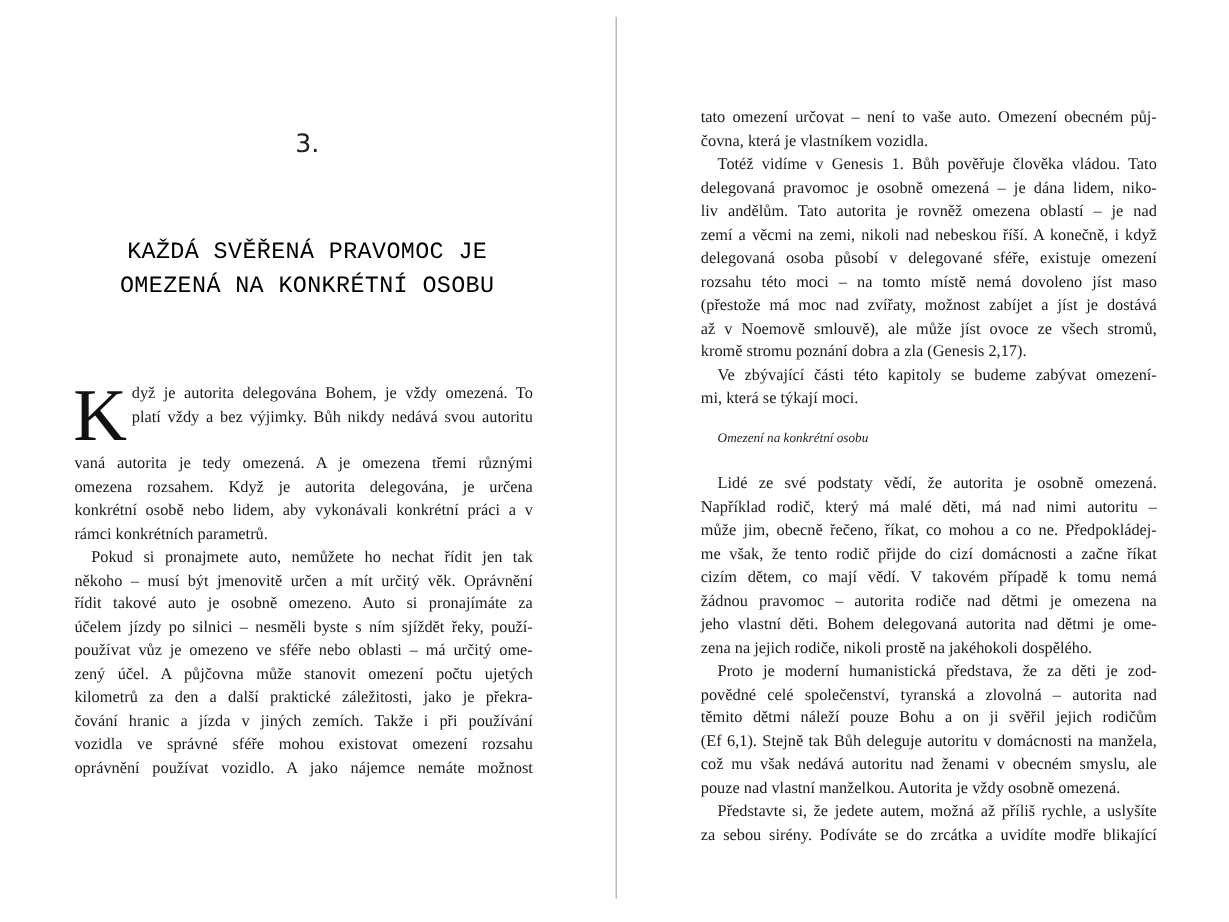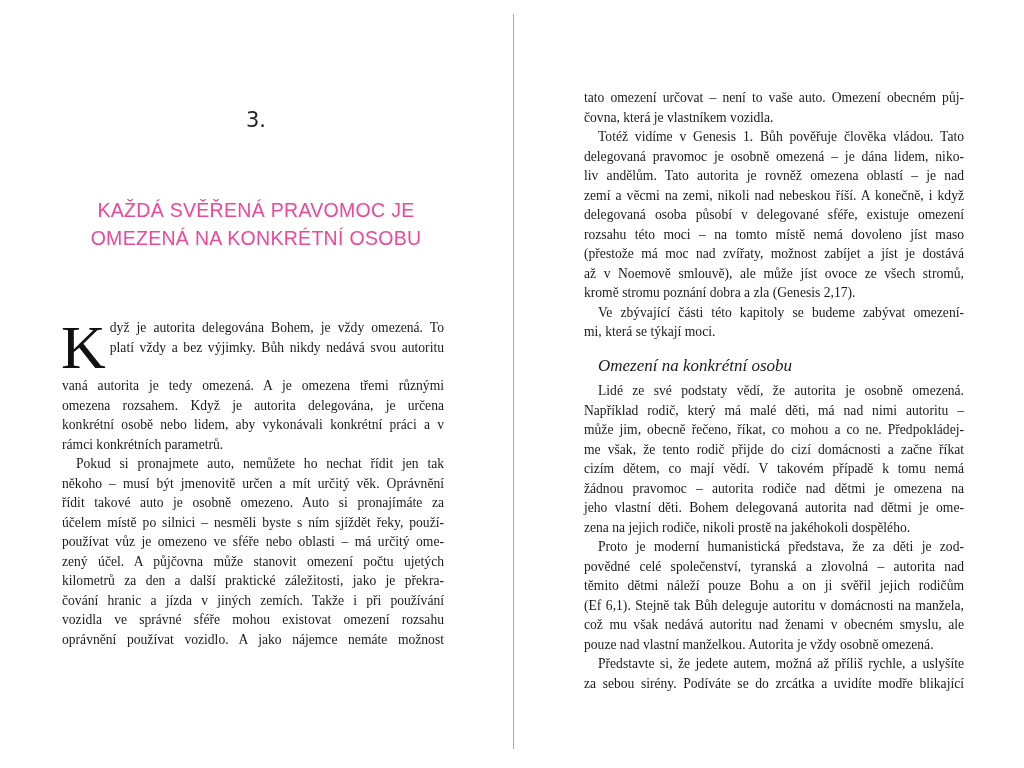--- a/index.html
+++ b/index.html
@@ -12,40 +12,40 @@
   .page-right { left: 514px; width: 510px; }
   .spine {
     position: absolute; left: 513px; top: 14px; width: 1px; height: 735px; background: #a8a8a8;
   }
   .chapter-number {
     position: absolute; left: 0; width: 512px; top: 108px; text-align: center;
     font-family: "DejaVu Sans", "Liberation Sans", sans-serif; font-size: 21px; color: #222;
   }
   .chapter-title {
     position: absolute; left: 60px; width: 392px; top: 196px; text-align: center;
-    font-family: Liberation Sans, sans-serif; font-size: 19.5px; line-height: 28px;
-    letter-spacing: 0.3px; color: #ec4899;
+    font-family: Liberation Mono, monospace; font-size: 19.5px; line-height: 28px;
+    letter-spacing: 0.3px; color: #000000;
   }
   .text {
     position: absolute; font-family: "Liberation Serif", serif;
     font-size: 13.6px; line-height: 19.5px; text-align: justify; color: #1a1a1a;
   }
   .text-left { left: 62px; width: 382px; top: 318px; }
   .text-right { left: 584px; width: 380px; top: 88px; }
   .line { display: block; white-space: nowrap; text-align-last: justify; }
   .line.last { text-align-last: left; }
   .indent { padding-left: 14px; }
   .dropcap-wrap { position: relative; }
   .dropcap {
     float: left; font-family: "Liberation Serif", serif; font-size: 62px; line-height: 50px;
     height: 54px; margin: 4px 4px 0 -1px; padding: 0; font-weight: normal; color: #111;
   }
   .dc-line { display: block; white-space: nowrap; text-align-last: justify; }
   .subheading {
-    display: block; font-style: italic; font-size: 17px; margin: 14px 0 6px 14px; text-align: left;
+    display: block; font-style: italic; font-size: 11px; margin: 14px 0 18px 14px; text-align: left;
   }
 </style>
 </head>
 <body>
 
 <div class="page page-left">
   <div class="chapter-number">3.</div>
   <div class="chapter-title">
     <div>KAŽDÁ SVĚŘENÁ PRAVOMOC JE</div>
     <div>OMEZENÁ NA KONKRÉTNÍ OSOBU</div>
@@ -59,21 +59,21 @@
       <div style="clear:both"></div>
       <span class="line">vaná autorita je tedy omezená. A je omezena třemi různými</span>
       <span class="line">omezena rozsahem. Když je autorita delegována, je určena</span>
       <span class="line">konkrétní osobě nebo lidem, aby vykonávali konkrétní práci a v</span>
       <span class="line last">rámci konkrétních parametrů.</span>
     </div>
     <div>
       <span class="line indent">Pokud si pronajmete auto, nemůžete ho nechat řídit jen tak</span>
       <span class="line">někoho – musí být jmenovitě určen a mít určitý věk. Oprávnění</span>
       <span class="line">řídit takové auto je osobně omezeno. Auto si pronajímáte za</span>
-      <span class="line">účelem místě po silnici – nesměli byste s ním sjíždět řeky, použí-</span>
+      <span class="line">účelem jízdy po silnici – nesměli byste s ním sjíždět řeky, použí-</span>
       <span class="line">používat vůz je omezeno ve sféře nebo oblasti – má určitý ome-</span>
       <span class="line">zený účel. A půjčovna může stanovit omezení počtu ujetých</span>
       <span class="line">kilometrů za den a další praktické záležitosti, jako je překra-</span>
       <span class="line">čování hranic a jízda v jiných zemích. Takže i při používání</span>
       <span class="line">vozidla ve správné sféře mohou existovat omezení rozsahu</span>
       <span class="line">oprávnění používat vozidlo. A jako nájemce nemáte možnost</span>
     </div>
   </div>
 </div>
 

